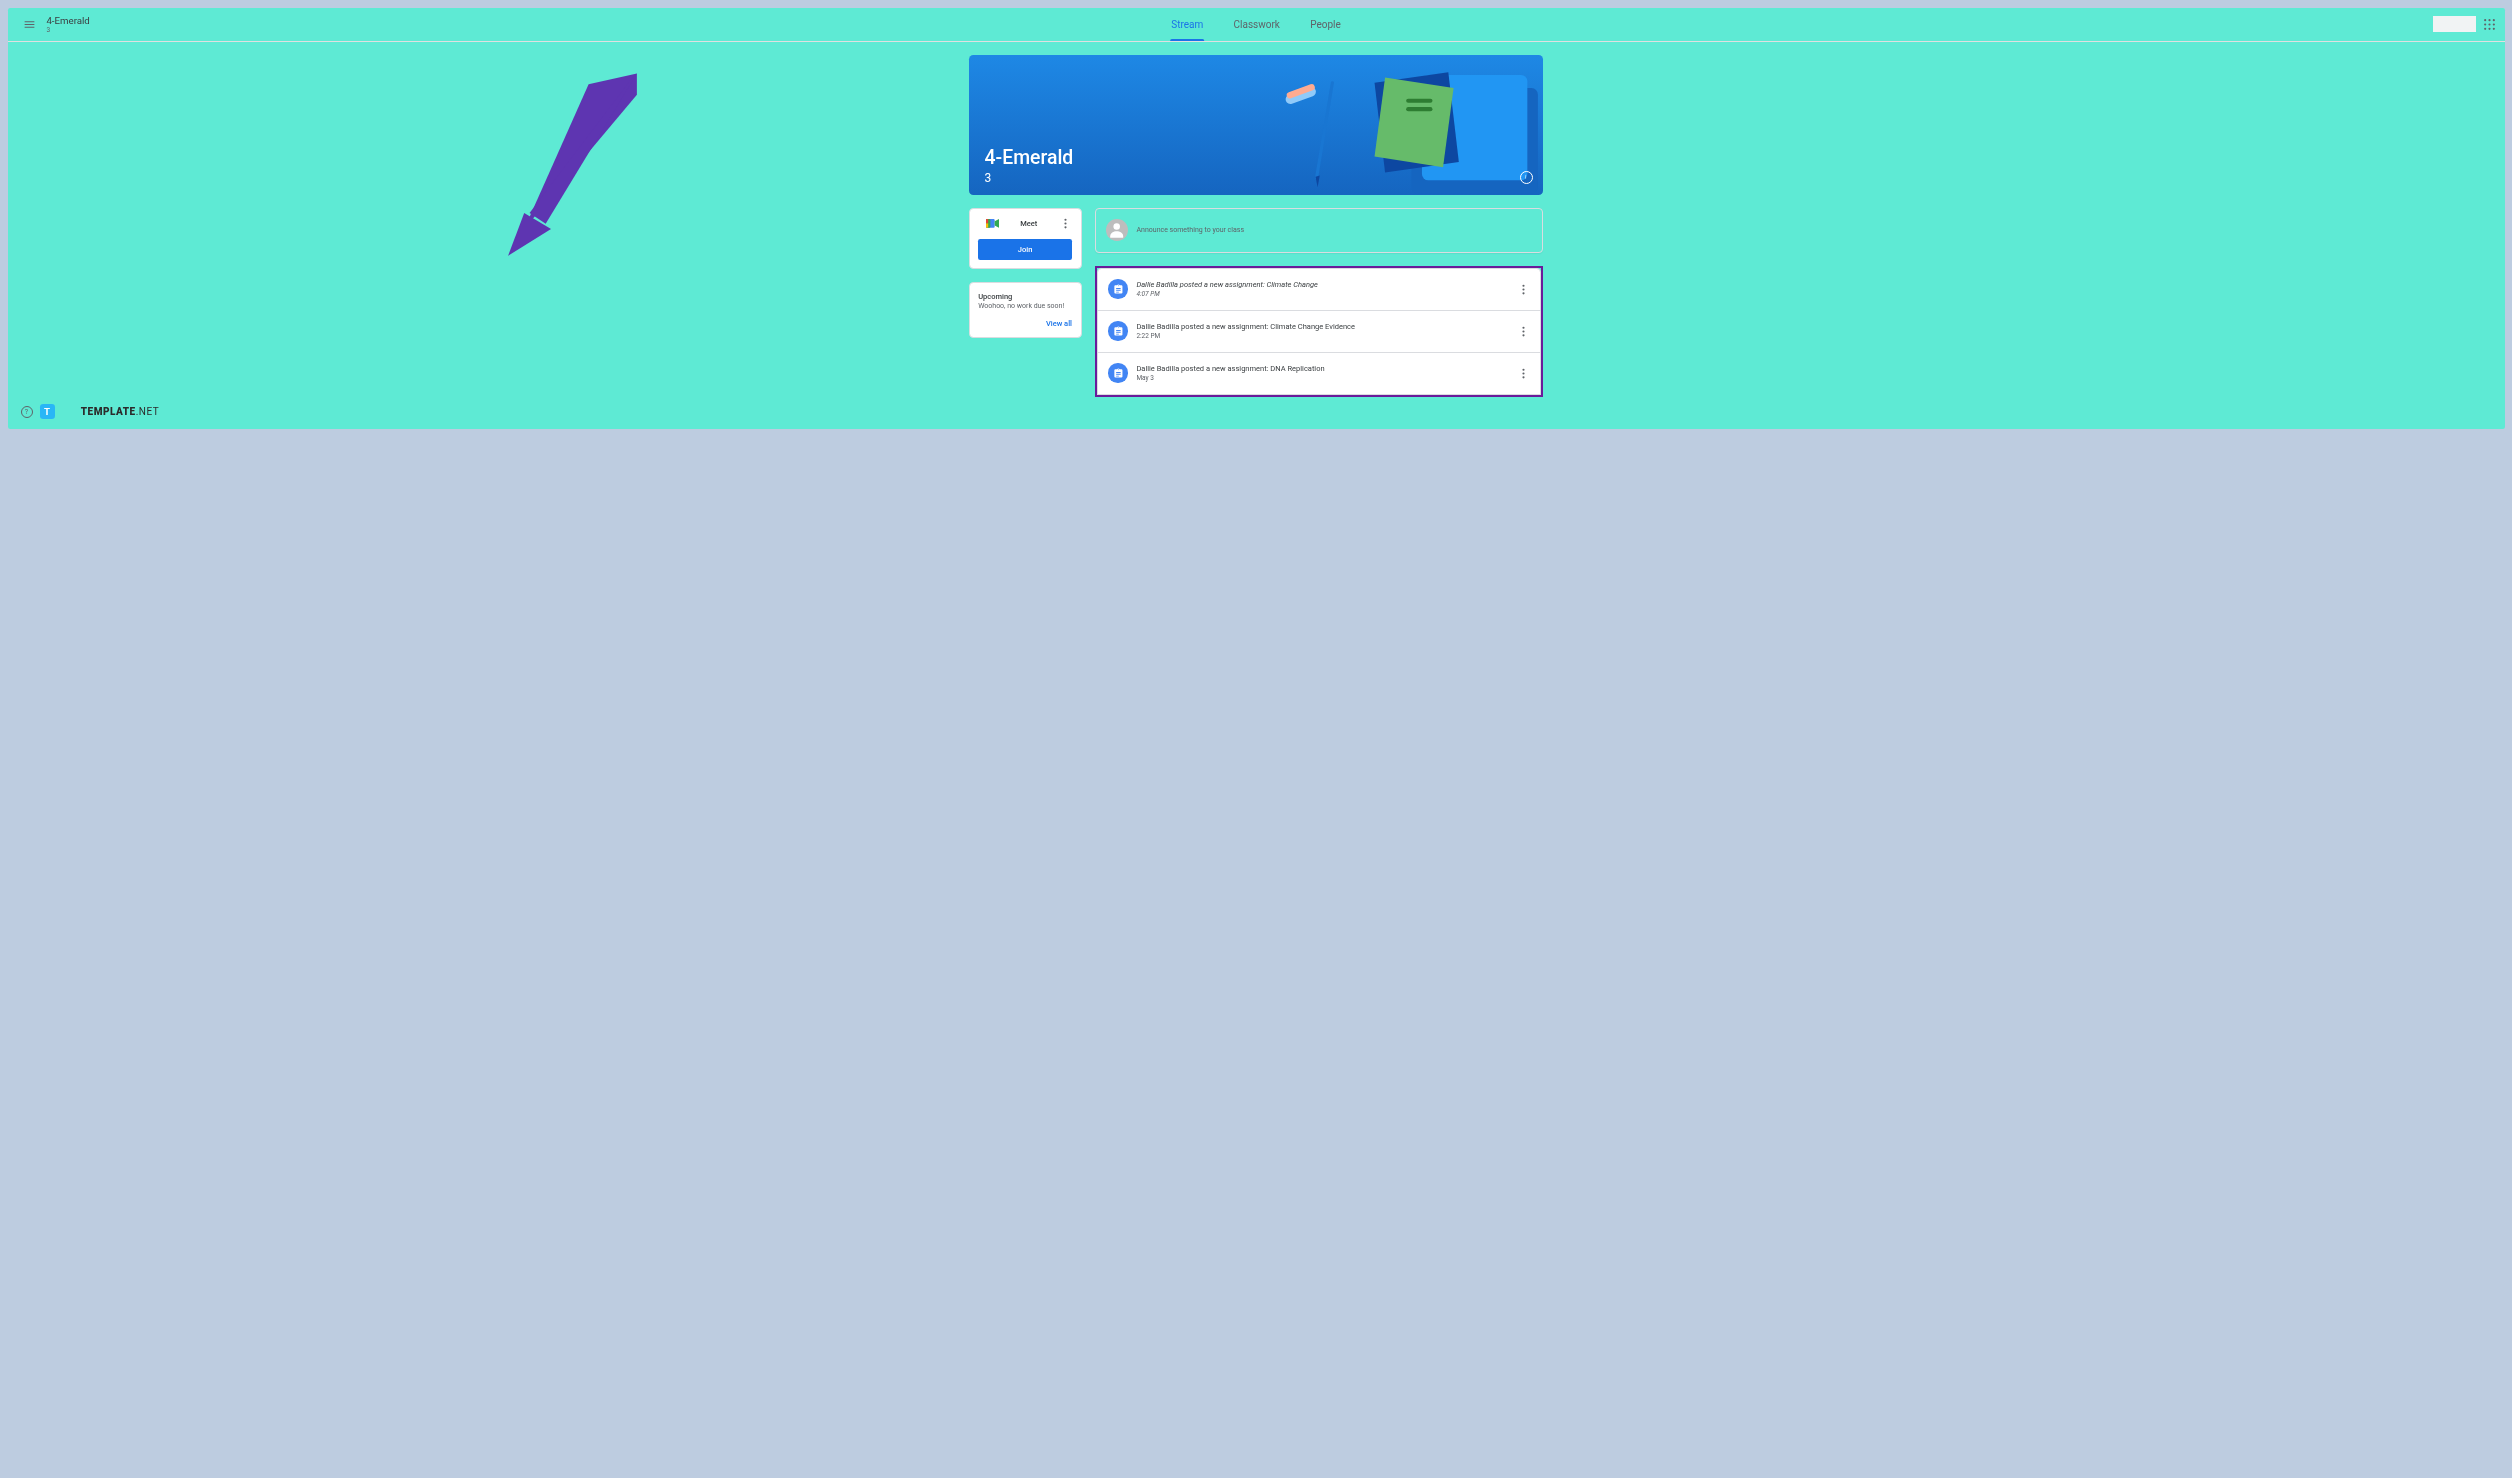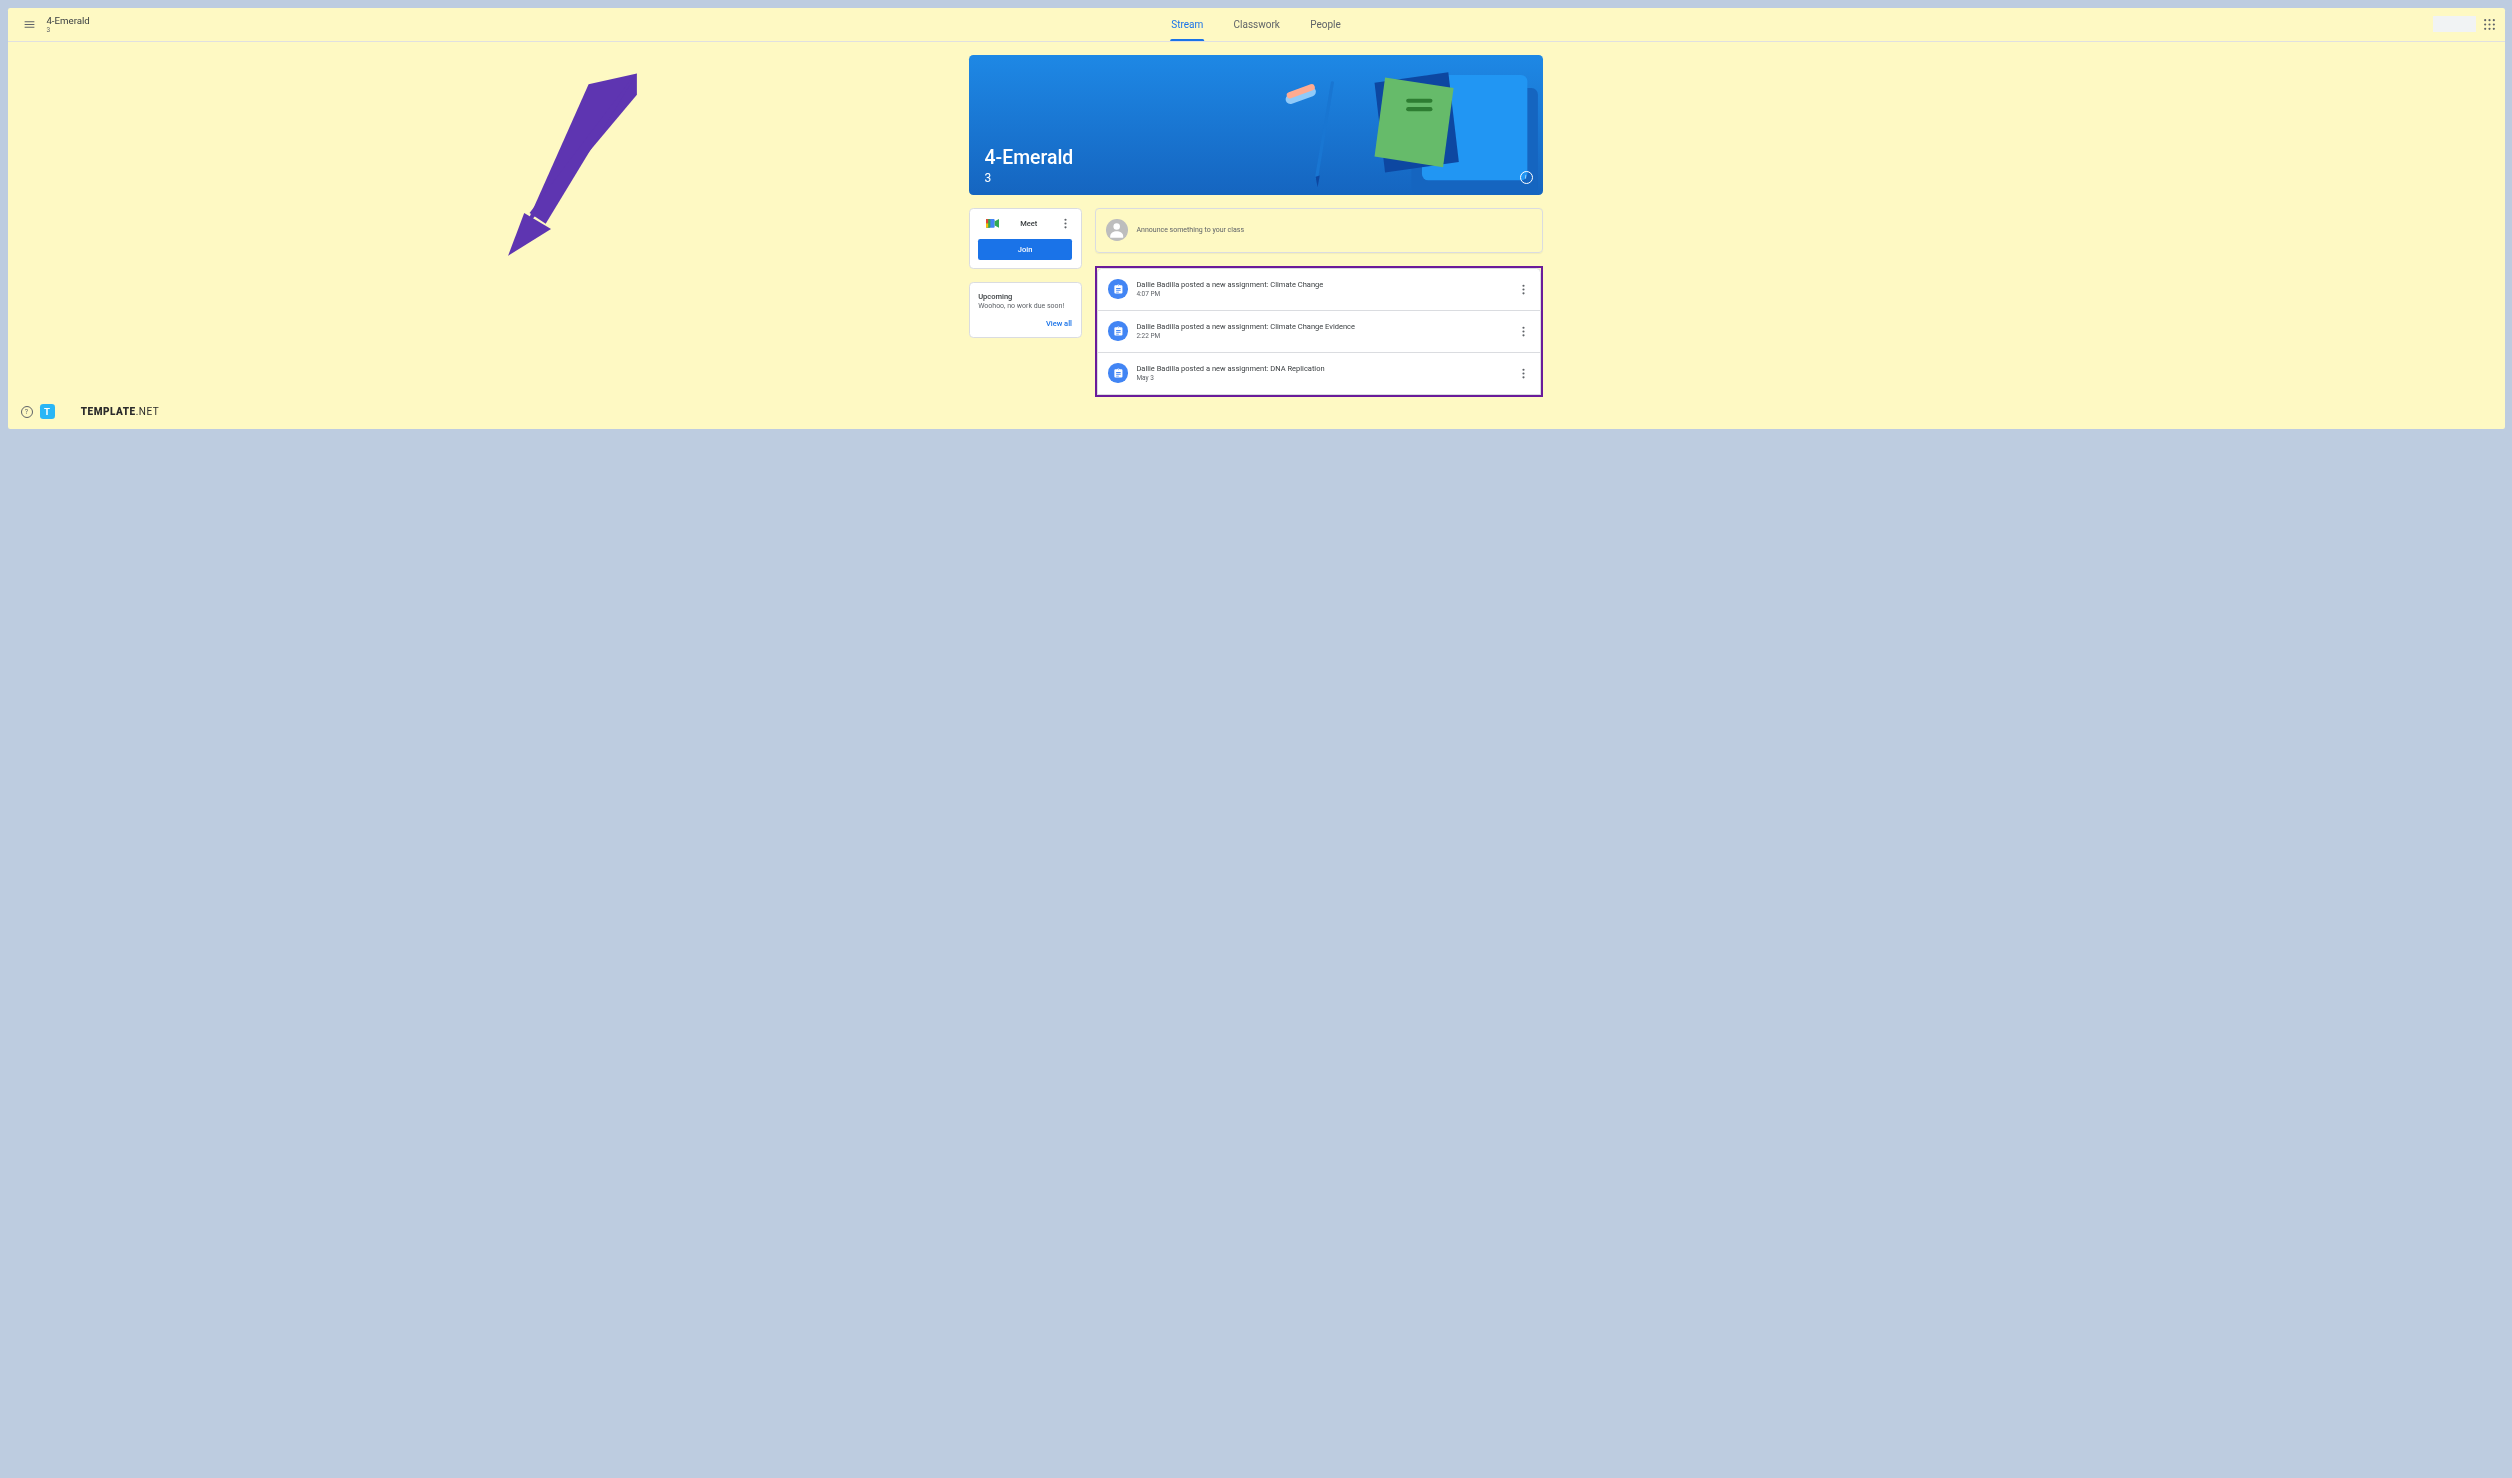--- a/index.html
+++ b/index.html
@@ -1,17 +1,17 @@
 <!DOCTYPE html>
 <html style="font-size:8.6px"><head>
 <meta charset="utf-8">
 <style>
 * { margin: 0; padding: 0; box-sizing: border-box; font-family: 'Google Sans', Roboto, Arial, sans-serif; }
 body { background: #bdcce0; padding: 7.5px; }
-.app { background: #fef9c3; border-radius: 2.2px; overflow: hidden; position: relative; }
+.app { background: #5eead4; border-radius: 2.2px; overflow: hidden; position: relative; }
 .header { display: flex; align-items: center; height: 34px; border-bottom: 0.5px solid #e0e0e0; padding: 0 8.6px; }
 .menu-btn { width: 26px; height: 26px; display: flex; align-items: center; justify-content: center; cursor: pointer; border-radius: 50%; }
 .menu-btn svg { fill: #5f6368; }
 .class-info { margin-left: 4.3px; }
 .class-title { font-size: 9.7px; color: #3c4043; }
 .class-sub { font-size: 6.5px; color: #5f6368; }
 .tabs { position: absolute; left: 50%; transform: translateX(-50%); display: flex; gap: 4.3px; height: 34px; }
 .tab { padding: 0 13px; display: flex; align-items: center; font-size: 10px; font-weight: 400; color: #5f6368; cursor: pointer; position: relative; }
 .tab.active { color: #1a73e8; }
 .tab.active::after { content: ''; position: absolute; bottom: 0; left: 20%; right: 20%; height: 2.2px; background: #1a73e8; border-radius: 1.6px 1.6px 0 0; }
@@ -35,21 +35,21 @@
 .upcoming-text { font-size: 7px; color: #5f6368; margin-bottom: 8.6px; }
 .view-all { text-align: right; }
 .view-all a { color: #1a73e8; font-size: 7.5px; font-weight: 500; text-decoration: none; cursor: pointer; }
 .stream-col { flex: 1; display: flex; flex-direction: column; gap: 13px; }
 .announce { display: flex; align-items: center; gap: 8.6px; padding: 10.8px; border: 0.5px solid #dadce0; border-radius: 4px; cursor: pointer; box-shadow: 0 0.5px 1.1px rgba(0,0,0,0.05); }
 .avatar { width: 21.5px; height: 21.5px; border-radius: 50%; background: #bdbdbd; display: flex; align-items: center; justify-content: center; }
 .avatar svg { fill: #fff; width: 19.4px; height: 19.4px; }
 .announce-text { color: #5f6368; font-size: 7px; }
 .posts { border: 2.2px solid #6a1b9a; display: flex; flex-direction: column; }
 .post { display: flex; align-items: center; gap: 8.6px; padding: 10.8px; border: 0.5px solid #dadce0; border-top: none; background: #fff; cursor: pointer; }
-.posts .post:first-child { border-top: 0.5px solid #dadce0; border-radius: 4.3px 4.3px 0 0; }
+.posts .post:first-child { border-top: 0.5px solid #dadce0; border-radius: 4.3px 4.3px 0 0; font-style: italic; }
 .post-icon { width: 19.4px; height: 19.4px; border-radius: 50%; background: #4285f4; display: flex; align-items: center; justify-content: center; }
 .post-icon svg { fill: #fff; width: 10.8px; height: 10.8px; }
 .post-body { flex: 1; }
 .post-title { font-size: 7.5px; color: #3c4043; }
 .post-time { font-size: 6.5px; color: #5f6368; margin-top: 1.1px; }
 .arrow-overlay { position: absolute; pointer-events: none; }
 .banner-art { position: absolute; right: 0; top: 0; height: 100%; width: 55%; }
 .footer-brand { position: absolute; left: 32px; bottom: 9.7px; display: flex; align-items: center; gap: 4.3px; }
 .brand-icon { width: 15px; height: 15px; background: #29b6f6; border-radius: 3.2px; display: flex; align-items: center; justify-content: center; color: #fff; font-weight: bold; font-size: 9.7px; }
 .brand-text { font-size: 10px; font-weight: 700; letter-spacing: 0.5px; color: #2c2c2c; margin-left: 22px; }

